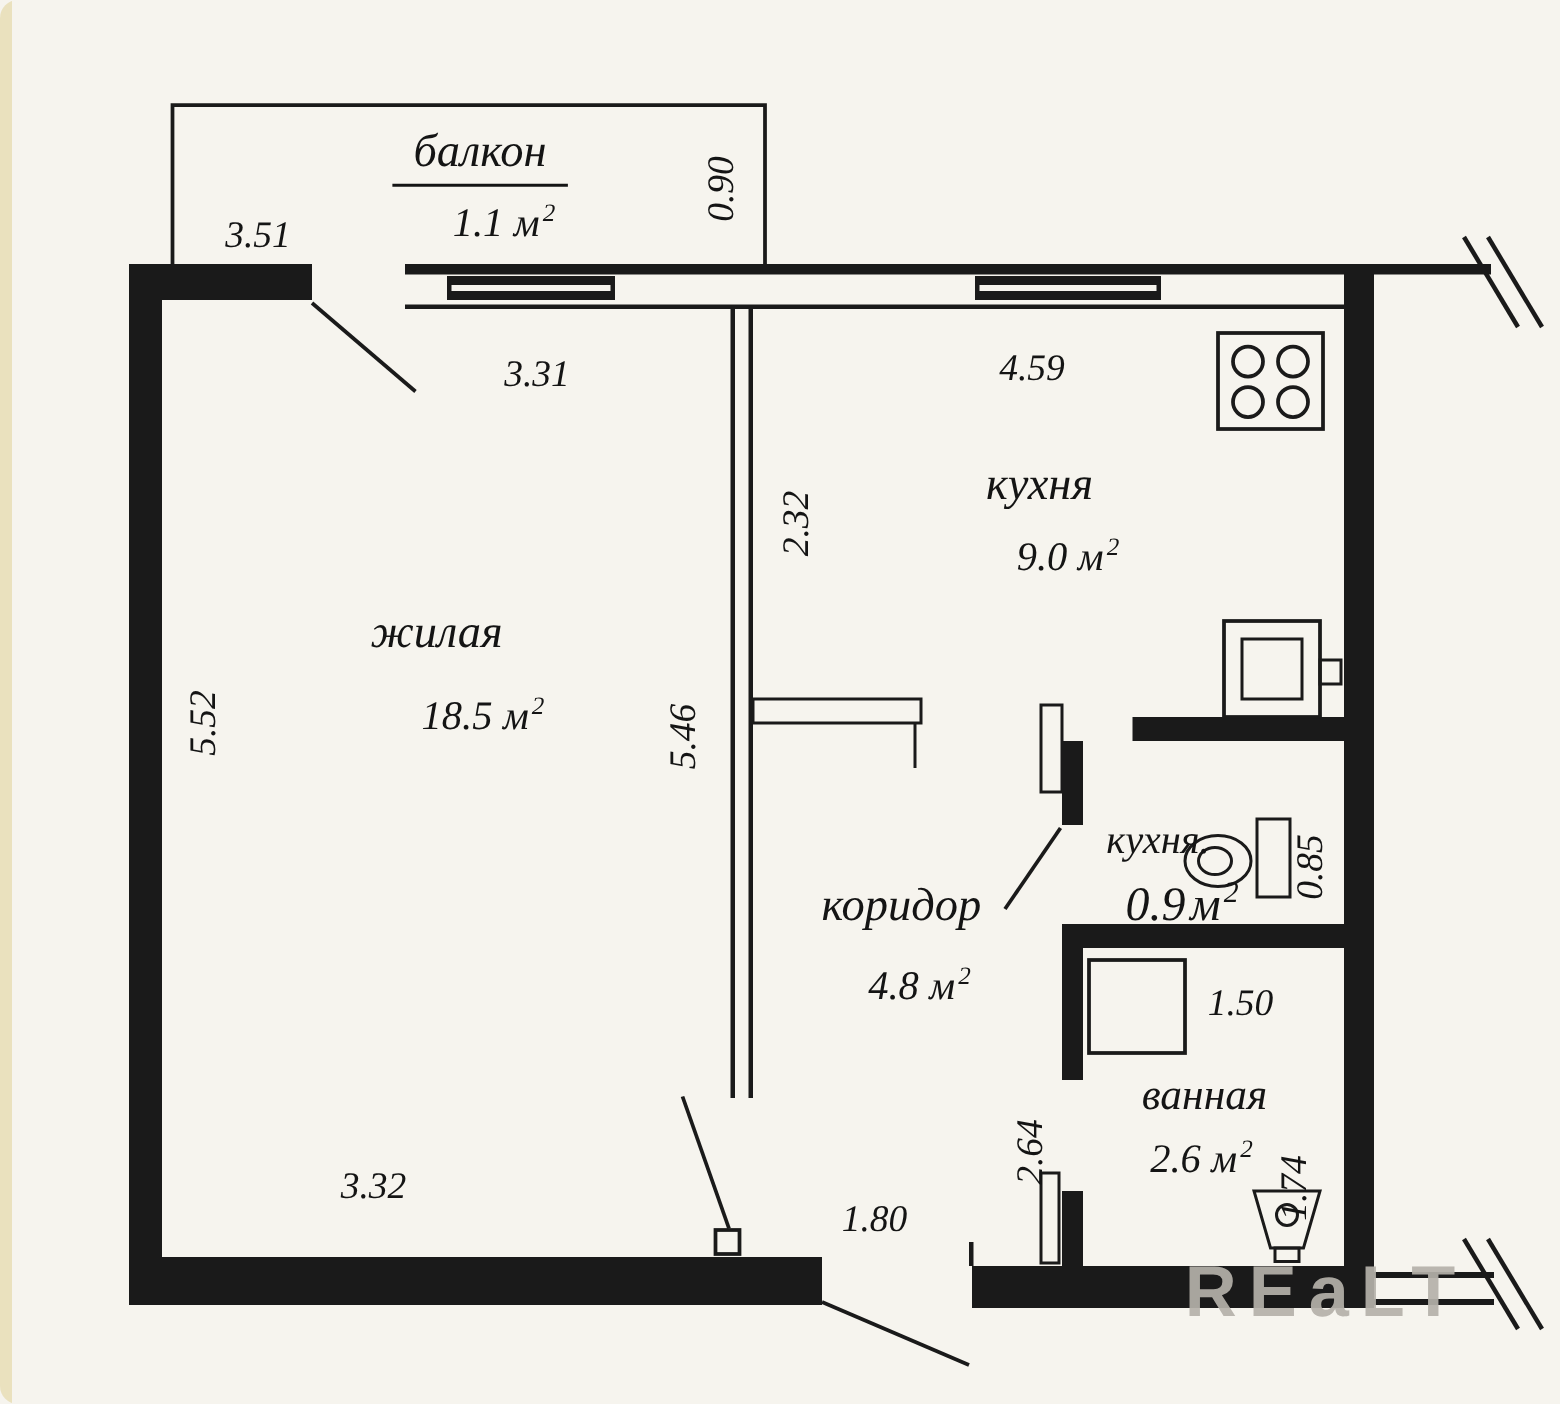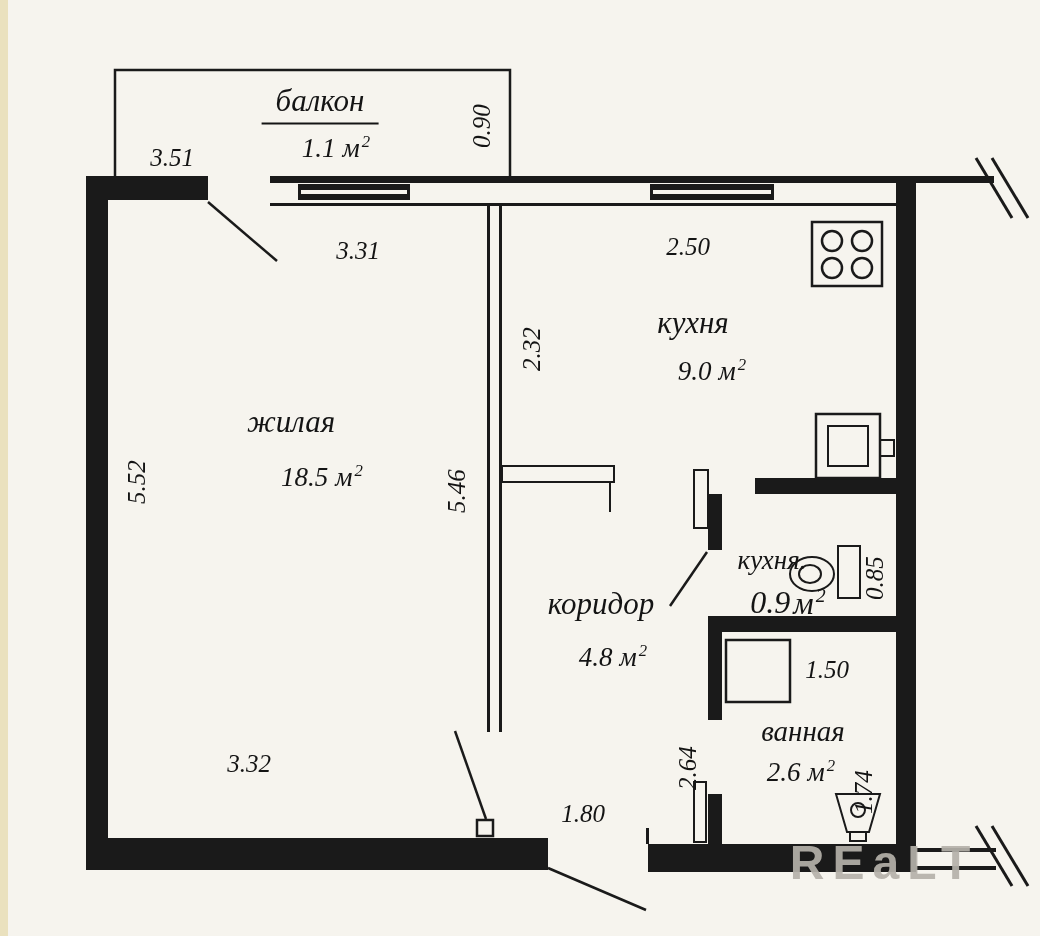--- a/index.html
+++ b/index.html
@@ -1,17 +1,17 @@
 <!DOCTYPE html>
 <html><head>
 <meta charset="utf-8">
 <style>
   html,body{margin:0;padding:0;background:#f6f4ee;}
   .page{position:relative;width:1040px;height:936px;background:#f6f4ee;overflow:hidden;
-        font-family:"Liberation Serif",serif;color:#161616;}
+        font-family:"Liberation Serif",serif;color:#161616;border-radius:12px;}
   .scan-strip{position:absolute;left:0;top:0;width:8px;height:100%;background:#e6dbae;opacity:.75;}
   svg{position:absolute;left:0;top:0;}
   .lbl{position:absolute;transform:translate(-50%,-50%);font-style:italic;white-space:nowrap;
        color:#141414;line-height:1;}
   .vert{transform:translate(-50%,-50%) rotate(-90deg);}
   .name{font-size:31px;}
   .area{font-size:27px;}
   .dim{font-size:25px;}
   .underline > span{border-bottom:2px solid #141414;padding:0 14px 5px;}
   .unit{margin-left:7px;}
@@ -124,25 +124,25 @@
 
   <div class="lbl name" style="left:772px;top:560px;font-size:27px"><span>кухня.</span></div>
   <div class="lbl area" style="left:788px;top:602px;font-size:32px"><span>0.9</span><span class="unit" style="margin-left:3px">м</span><sup>2</sup></div>
 
   <div class="lbl name" style="left:803px;top:731px;font-size:29px"><span>ванная</span></div>
   <div class="lbl area" style="left:801px;top:772px"><span>2.6</span><span class="unit">м</span><sup>2</sup></div>
 
   <div class="lbl dim" style="left:172px;top:157px">3.51</div>
   <div class="lbl dim vert" style="left:481px;top:126px">0.90</div>
   <div class="lbl dim" style="left:358px;top:250px">3.31</div>
-  <div class="lbl dim" style="left:688px;top:246px">2.50</div>
+  <div class="lbl dim" style="left:688px;top:246px">4.59</div>
   <div class="lbl dim vert" style="left:531px;top:349px">2.32</div>
   <div class="lbl dim vert" style="left:136px;top:482px">5.52</div>
   <div class="lbl dim vert" style="left:456px;top:491px">5.46</div>
   <div class="lbl dim vert" style="left:874px;top:578px">0.85</div>
   <div class="lbl dim" style="left:827px;top:669px">1.50</div>
   <div class="lbl dim vert" style="left:687px;top:768px">2.64</div>
   <div class="lbl dim vert" style="left:863px;top:792px">1.74</div>
-  <div class="lbl dim" style="left:249px;top:763px">3.32</div>
+  <div class="lbl dim" style="left:249px;top:791px">3.32</div>
   <div class="lbl dim" style="left:583px;top:813px">1.80</div>
 
   <div class="watermark" style="left:884px;top:862px">REaLT</div>
 </div>
 
 </body></html>

